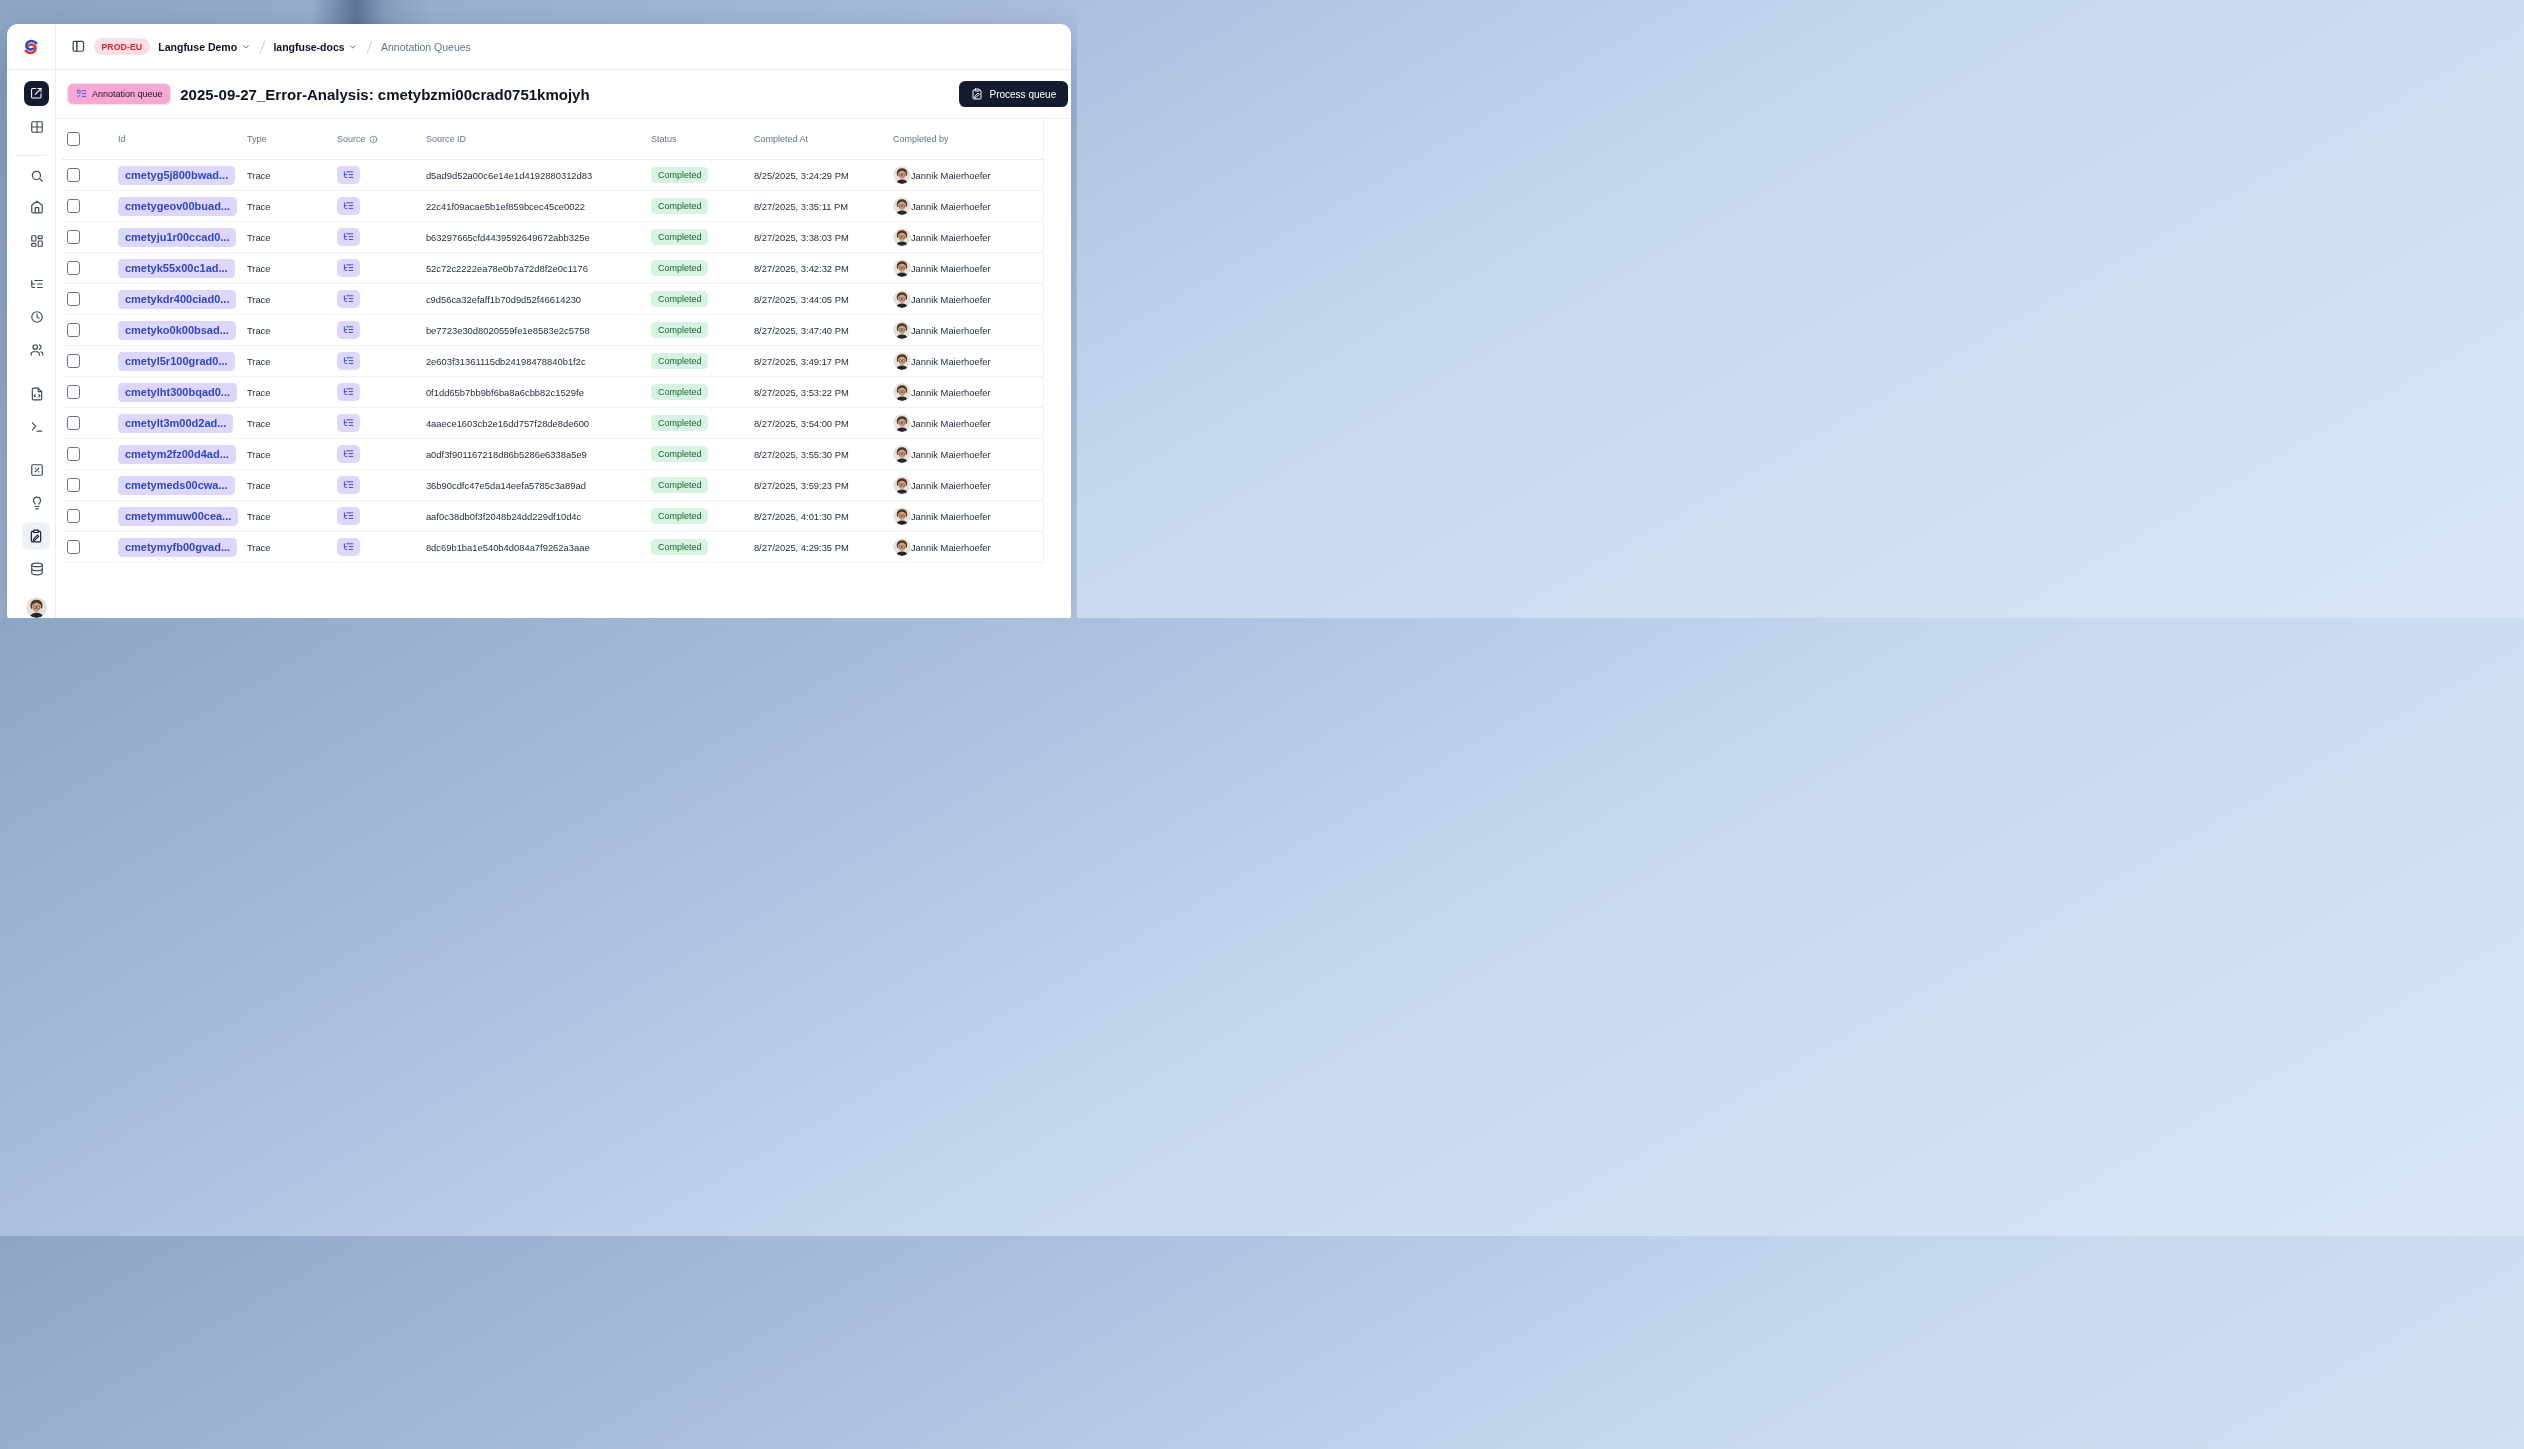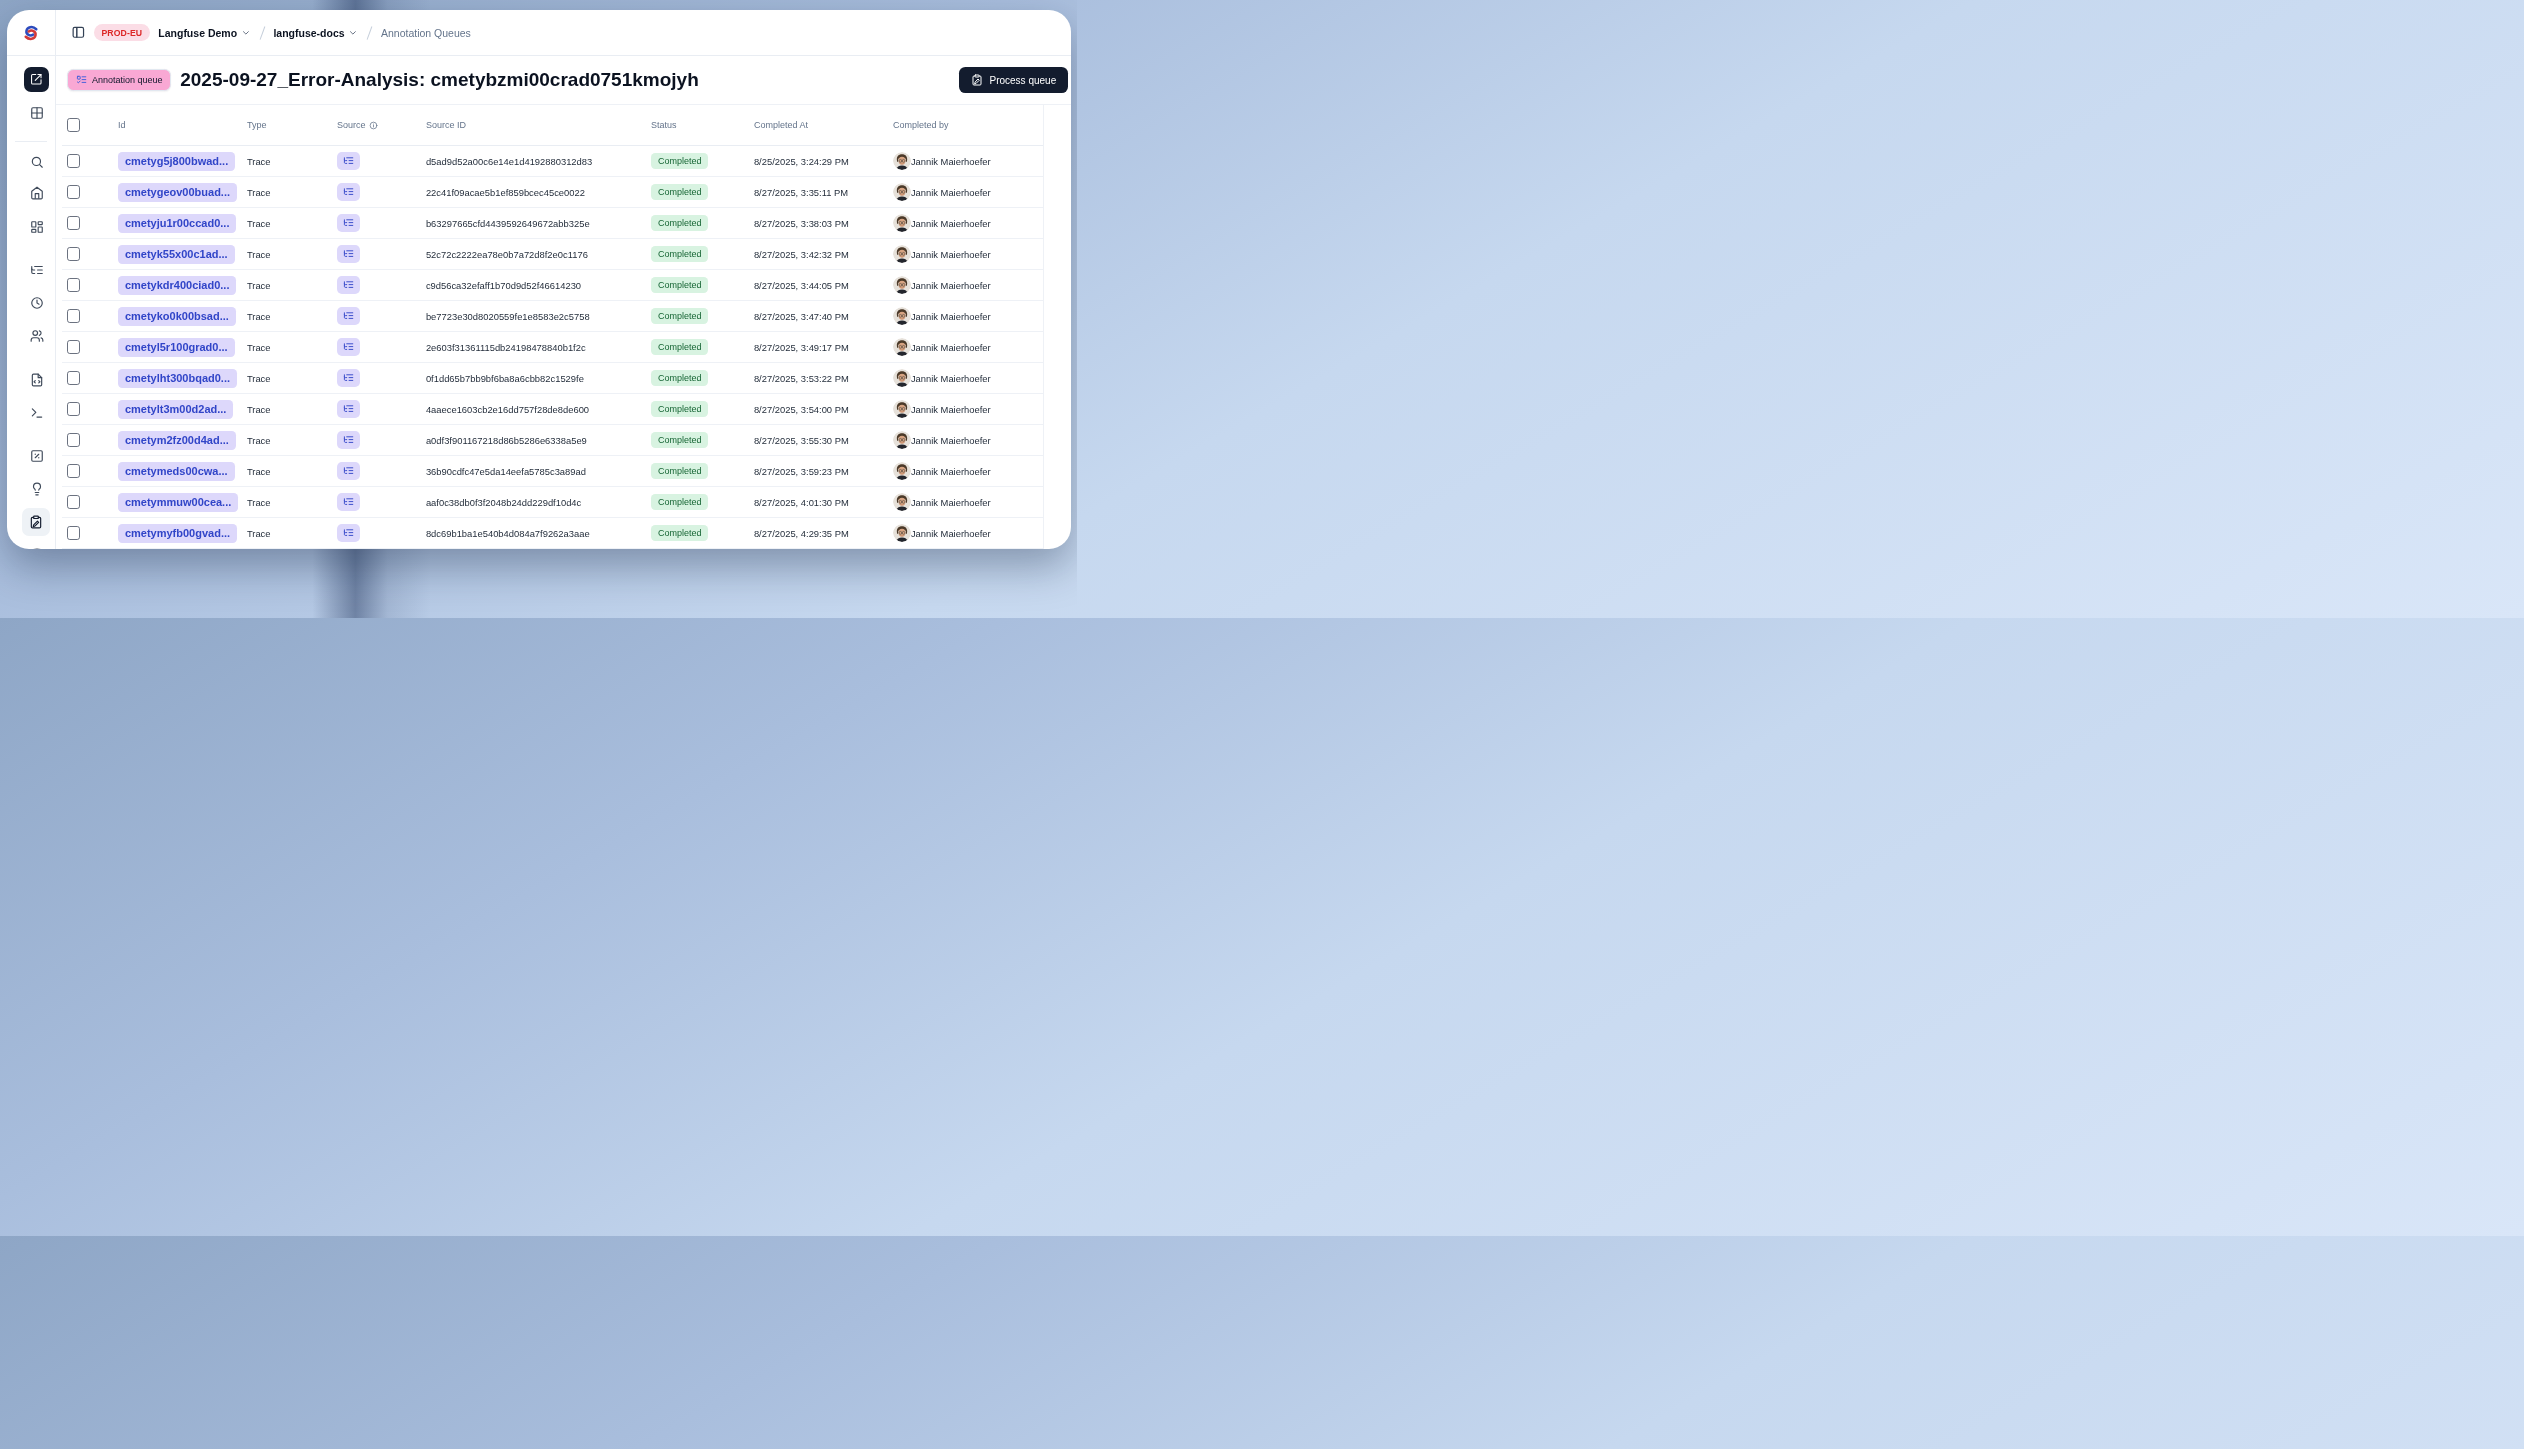--- a/index.html
+++ b/index.html
@@ -4,22 +4,22 @@
 <style>
   html,body{margin:0;padding:0;}
   body{
     width:1077px;height:618px;position:relative;overflow:hidden;
     font-family:"Liberation Sans","DejaVu Sans",sans-serif;
     background:linear-gradient(150deg,#8ea6c6 0%,#a9bedd 28%,#c6d8ef 55%,#d9e6f8 100%);
   }
   .wall-streak{position:absolute;inset:0;
     background:linear-gradient(90deg,transparent 29%,rgba(25,45,85,.45) 33%,rgba(25,45,85,.12) 36%,transparent 40%);
     pointer-events:none;}
-  .window{position:absolute;left:7px;top:10px;width:1064px;height:539px;background:#fff;
-    border-radius:22px;overflow:hidden;box-shadow:0 17px 42px rgba(10,25,55,.35);
+  .window{position:absolute;left:7px;top:24px;width:1064px;height:601px;background:#fff;
+    border-radius:11px;overflow:hidden;box-shadow:0 17px 42px rgba(10,25,55,.35);
     display:flex;flex-direction:column;}
   
   .topstrip{height:45px;display:flex;border-bottom:0.7px solid #e9edf3;flex-shrink:0;}
   .logo-cell{width:48px;border-right:0.7px solid #e9edf3;display:flex;align-items:center;justify-content:center;flex-shrink:0;}
   .breadcrumb{flex:1;display:flex;align-items:center;gap:8.4px;padding-left:14.7px;min-width:0;}
   .env-badge{background:#fbdde6;color:#dc2626;font-size:8.7px;font-weight:700;letter-spacing:0.1px;
     padding:3.5px 7.7px;border-radius:9.8px;}
   .crumb{font-size:10.5px;font-weight:600;color:#0b1220;display:flex;align-items:center;gap:3.5px;}
   .crumb-muted{font-size:10.5px;font-weight:500;color:#64748b;}
   .slash{width:0.7px;height:14px;background:#c6cfdb;transform:rotate(20deg);margin:0 2.8px;}
@@ -32,21 +32,21 @@
   .rail-item.active-light{background:#eef2f6;color:#131c2e;left:15.4px;width:28px;height:28px;}
   .rail-divider{position:absolute;left:8.4px;right:8.4px;height:0.7px;background:#e9edf3;}
   .rail-avatar{position:absolute;left:19px;width:21px;height:21px;border-radius:50%;overflow:hidden;}
   
   .content{flex:1;display:flex;flex-direction:column;min-width:0;}
   .titlerow{height:48px;display:flex;align-items:center;padding:0 2.8px 0 11.2px;border-bottom:0.7px solid #eef1f6;flex-shrink:0;}
   .type-badge{display:flex;align-items:center;gap:4.9px;border:0.7px solid #e2e8f0;border-radius:6.3px;
     padding:4.2px 7.7px;font-size:9px;font-weight:500;color:#0f172a;background:#f9a8d4;
     box-shadow:0 0.7px 1.4px rgba(15,23,42,.05);}
   .type-badge .ic{color:#3b5bdb;}
-  .page-title{font-size:19px;font-weight:700;color:#0b1220;margin-left:9px;white-space:nowrap;overflow:hidden;text-overflow:ellipsis;}
+  .page-title{font-size:15px;font-weight:700;color:#0b1220;margin-left:9px;white-space:nowrap;overflow:hidden;text-overflow:ellipsis;}
   .process-btn{margin-left:auto;display:flex;align-items:center;gap:6.3px;background:#131c2e;color:#fff;
     border:none;border-radius:6.3px;padding:7px 12px;font-size:10px;font-weight:500;cursor:pointer;
     font-family:inherit;}
   .toolbar{height:39px;display:flex;align-items:center;padding-left:11.2px;position:relative;flex-shrink:0;}
   .columns-btn{display:flex;align-items:center;gap:5.6px;border:0.7px solid #e2e8f0;background:#fff;border-radius:6.3px;
     height:26.6px;padding:0 9px;font-size:9.8px;font-weight:500;color:#0f172a;cursor:pointer;font-family:inherit;
     box-shadow:0 0.7px 1.4px rgba(15,23,42,.04);}
   .columns-count{background:#e8ecf3;color:#334155;font-size:8.7px;font-weight:600;border-radius:4.2px;padding:1.4px 4.9px;}
   .rowheight-btn{margin-left:7.7px;width:29px;height:26.6px;border:0.7px solid #e2e8f0;background:#fff;border-radius:6.3px;
     display:flex;align-items:center;justify-content:center;color:#1f2937;cursor:pointer;

